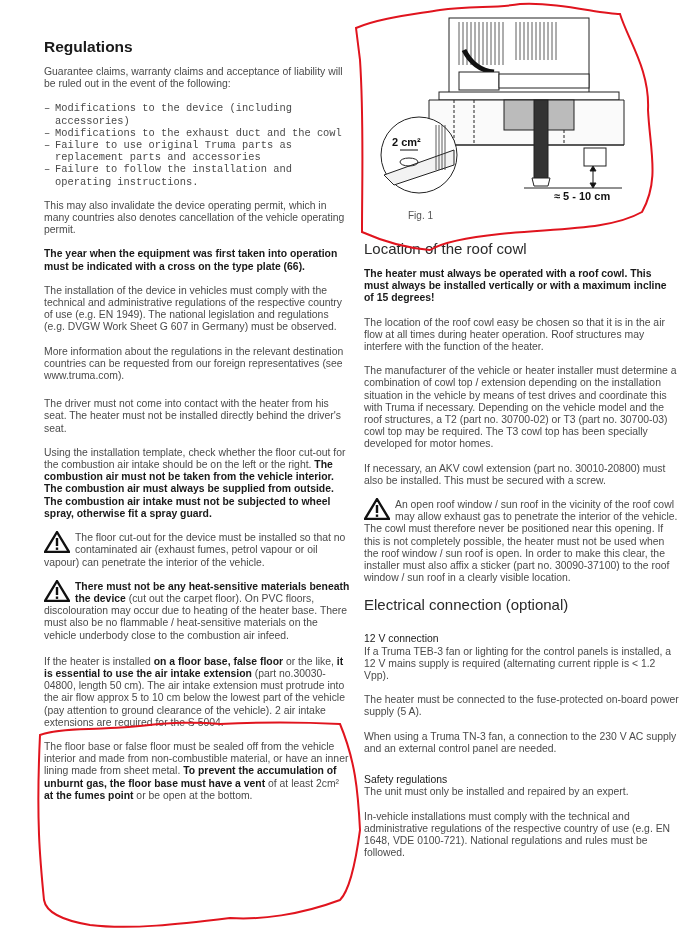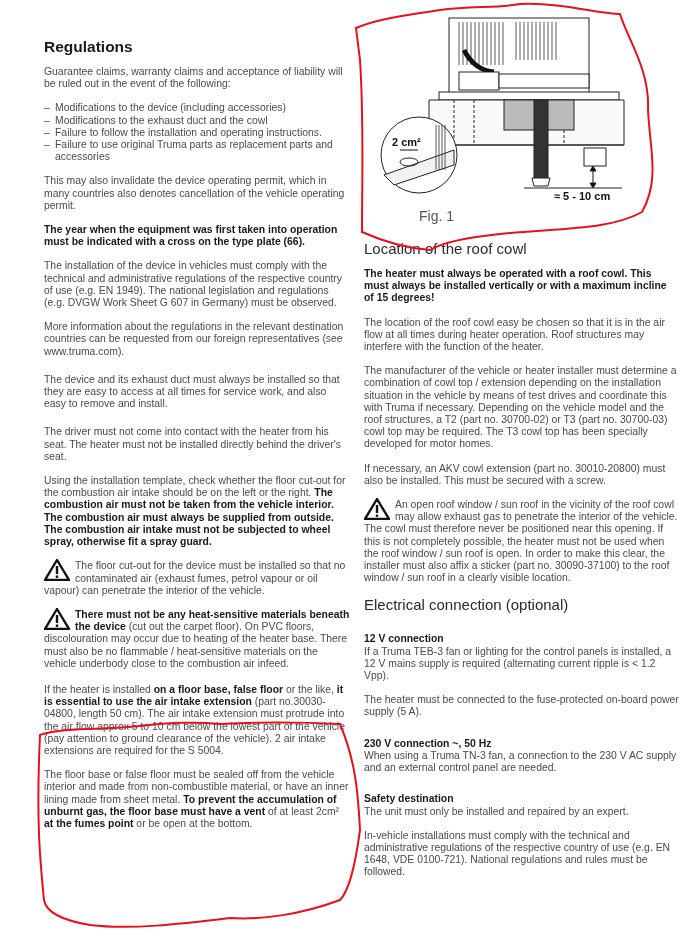--- a/index.html
+++ b/index.html
@@ -6,47 +6,46 @@
   body { width:699px; height:951px; position:relative; overflow:hidden;
          font-family:"Liberation Sans", sans-serif; color:#4a4a4a; }
   .col { position:absolute; font-size:10.4px; line-height:12.2px; }
   .col-left { left:44px; top:38px; width:306px; }
   .col-right { left:364px; top:0; width:315px; }
   h2.h-bold { font-size:15.5px; font-weight:bold; color:#1a1a1a; margin:0 0 10px 0; line-height:18px; }
   h2.h-light { font-size:15px; font-weight:normal; color:#2a2a2a; margin:0 0 10px 0; line-height:18px; }
   p { margin:0 0 12px 0; }
   p.bold, .b { font-weight:bold; color:#1a1a1a; }
   ul.dash { list-style:none; margin:0 0 12px 0; padding:0; }
-  ul.dash li { position:relative; padding-left:11px; }
+  ul.dash li { position:relative; padding-left:11px;font-family:Liberation Mono, monospace; }
   ul.dash li::before { content:"–"; position:absolute; left:0; }
-  .sub { font-weight:bold; color:#1a1a1a; display:block;margin-top:19px; }
+  .sub { font-weight:normal; color:#1a1a1a; display:block;margin-top:19px; }
   .warn { display:block; margin:0 0 12px 0; }
   .warn-icon { float:left; width:26px; height:22px; margin:-1px 5px 0 0; }
   .figure { position:relative; width:315px; height:232px; }
-  .fig-label { position:absolute; left:15px; top:210px; font-size:14px; color:#555;padding-left:40px; }
+  .fig-label { position:absolute; left:4px; top:210px; font-size:10px; color:#555;padding-left:40px; }
   .annot { position:absolute; left:0; top:0; width:699px; height:951px; pointer-events:none; }
 </style>
 </head>
 <body>
 
 <div class="col col-left">
   <h2 class="h-bold">Regulations</h2>
   <p>Guarantee claims, warranty claims and acceptance of liability will be ruled out in the event of the following:</p>
   <ul class="dash">
     <li>Modifications to the device (including accessories)</li>
     <li>Modifications to the exhaust duct and the cowl</li>
+    <li>Failure to use original Truma parts as replacement parts and accessories</li>
     <li>Failure to follow the installation and operating instructions.</li>
-    <li>Failure to use original Truma parts as replacement parts and accessories</li>
   </ul>
   <p>This may also invalidate the device operating permit, which in many countries also denotes cancellation of the vehicle operating permit.</p>
   <p class="bold">The year when the equipment was first taken into operation must be indicated with a cross on the type plate (66).</p>
   <p>The installation of the device in vehicles must comply with the technical and administrative regulations of the respective country of use (e.g. EN 1949). The national legislation and regulations (e.g. DVGW Work Sheet G 607 in Germany) must be observed.</p>
   <p style="margin-bottom:16px">More information about the regulations in the relevant destination countries can be requested from our foreign representatives (see www.truma.com).</p>
 
-  <p style="margin-bottom:16px">The device and its exhaust duct must always be installed so that they are easy to access at all times for service work, and also easy to remove and install.</p>
 
   <p>The driver must not come into contact with the heater from his seat. The heater must not be installed directly behind the driver's seat.</p>
   <p>
     <span>Using the installation template, check whether the floor cut-out for the combustion air intake should be on the left or the right. </span><span class="b">The combustion air must not be taken from the vehicle interior. The combustion air must always be supplied from outside. The combustion air intake must not be subjected to wheel spray, otherwise fit a spray guard.</span>
   </p>
   <div class="warn">
     <svg class="warn-icon" viewBox="0 0 26 22">
         <path d="M13 1 L25 21 L1 21 Z" fill="none" stroke="#111" stroke-width="2.4" stroke-linejoin="round"></path>
         <rect x="11.8" y="7" width="2.4" height="8" fill="#111"></rect>
         <rect x="11.8" y="16.5" width="2.4" height="2.4" fill="#111"></rect>
@@ -154,25 +153,24 @@
     <span>An open roof window / sun roof in the vicinity of the roof cowl may allow exhaust gas to penetrate the interior of the vehicle. The cowl must therefore never be positioned near this opening. If this is not completely possible, the heater must not be used when the roof window / sun roof is open. In order to make this clear, the installer must also affix a sticker (part no. 30090-37100) to the roof window / sun roof in a clearly visible location.</span>
   </div>
 
   <h2 class="h-light" style="margin-top:6px">Electrical connection (optional)</h2>
   <p>
     <span class="sub">12 V connection</span>
     <span>If a Truma TEB-3 fan or lighting for the control panels is installed, a 12 V mains supply is required (alternating current ripple is &lt; 1.2 Vpp).</span>
   </p>
   <p>The heater must be connected to the fuse-protected on-board power supply (5 A).</p>
   <p>
-    <span class="sub">230 V connection ~, 50 Hz</span>
     <span>When using a Truma TN-3 fan, a connection to the 230 V AC supply and an external control panel are needed.</span>
   </p>
   <p>
-    <span class="sub">Safety destination</span>
+    <span class="sub">Safety regulations</span>
     <span>The unit must only be installed and repaired by an expert.</span>
   </p>
   <p>In-vehicle installations must comply with the technical and administrative regulations of the respective country of use (e.g. EN 1648, VDE 0100-721). National regulations and rules must be followed.</p>
 </div>
 
 <svg class="annot" viewBox="0 0 699 951">
   <path fill="none" stroke="#e0141e" stroke-width="2" d="M356 28 C380 18 410 15 440 10 C470 6 500 8 520 4 C560 2 600 14 620 14 C628 40 650 70 648 110 C650 150 660 180 642 212 C610 230 560 228 500 234 C460 238 440 244 430 250 C405 248 380 240 362 232 C362 180 364 120 360 60 Z"></path>
   <path fill="none" stroke="#e0141e" stroke-width="2" d="M40 735 C60 728 90 730 110 728 C150 726 180 720 220 724 C260 722 300 722 340 724 C355 760 358 790 360 830 C356 860 350 890 340 900 C300 915 260 920 230 918 C180 924 130 930 90 925 C60 920 46 912 44 900 C40 860 36 820 40 735 Z"></path>
 </svg>
 

